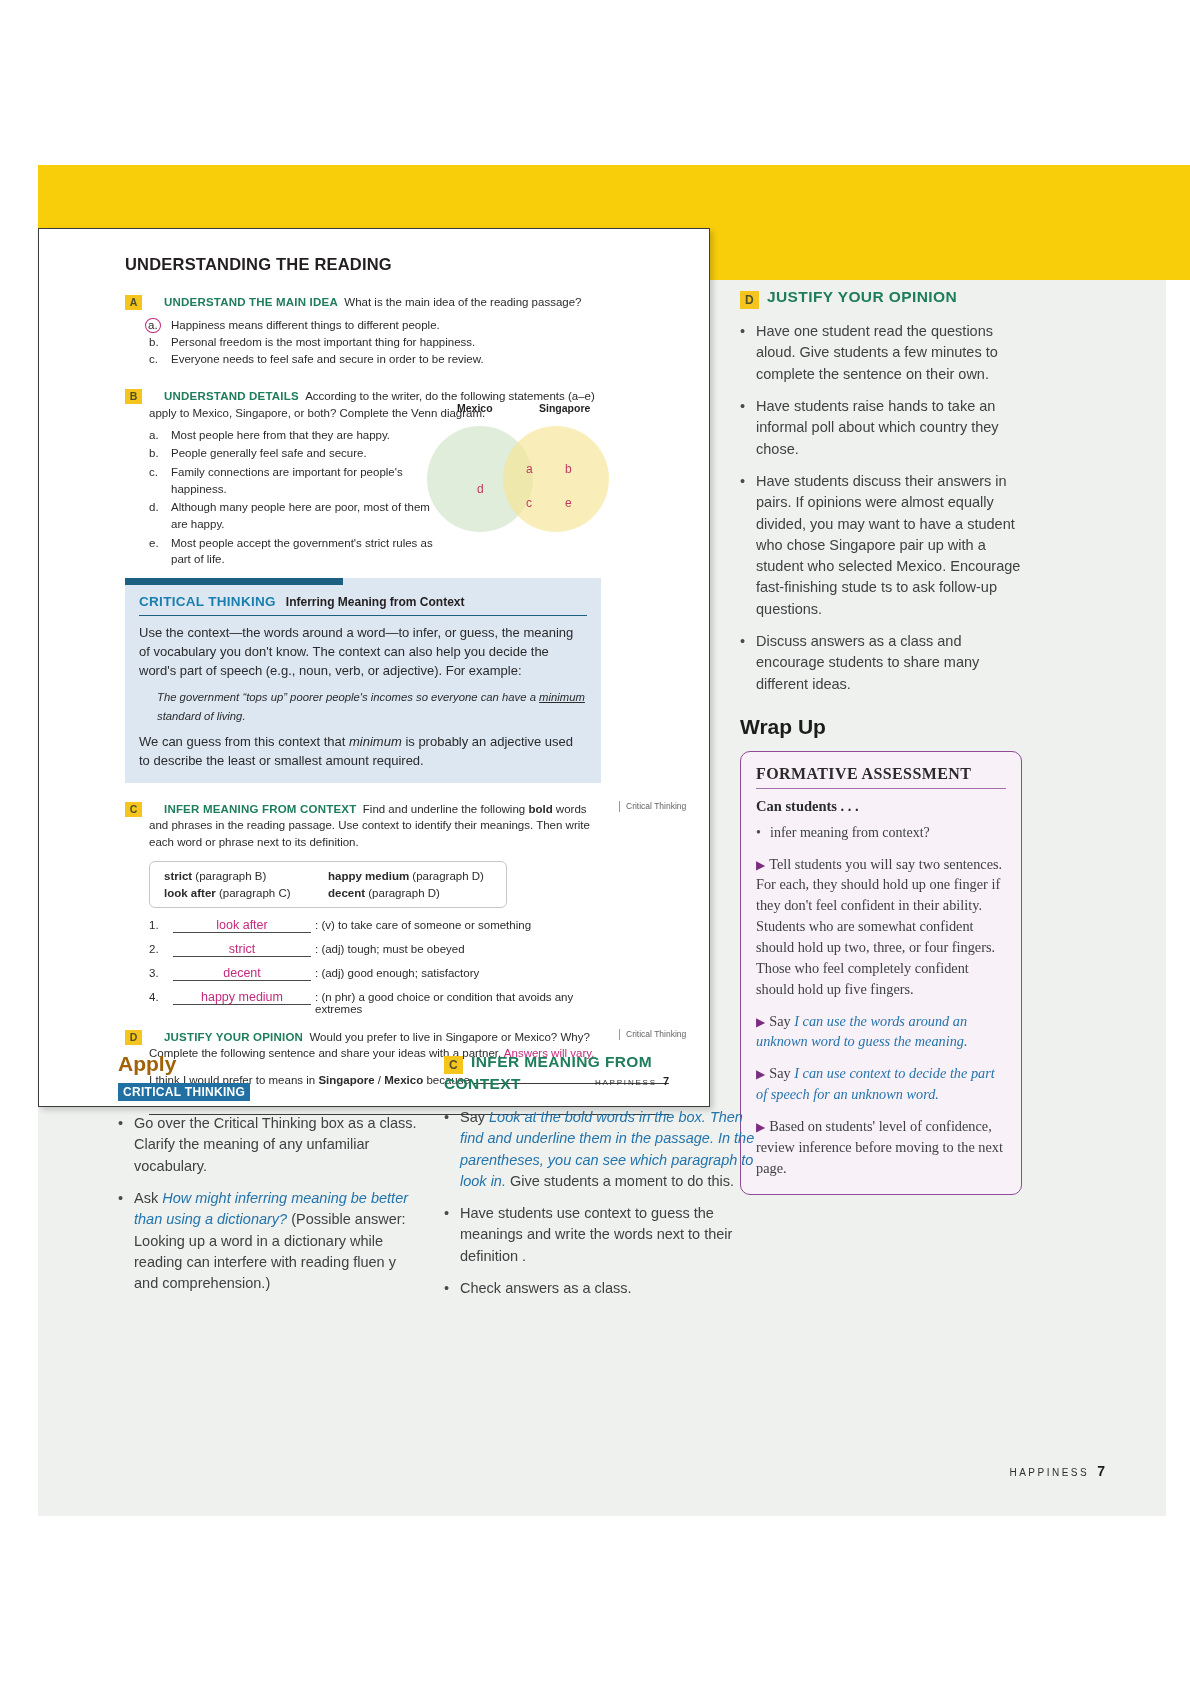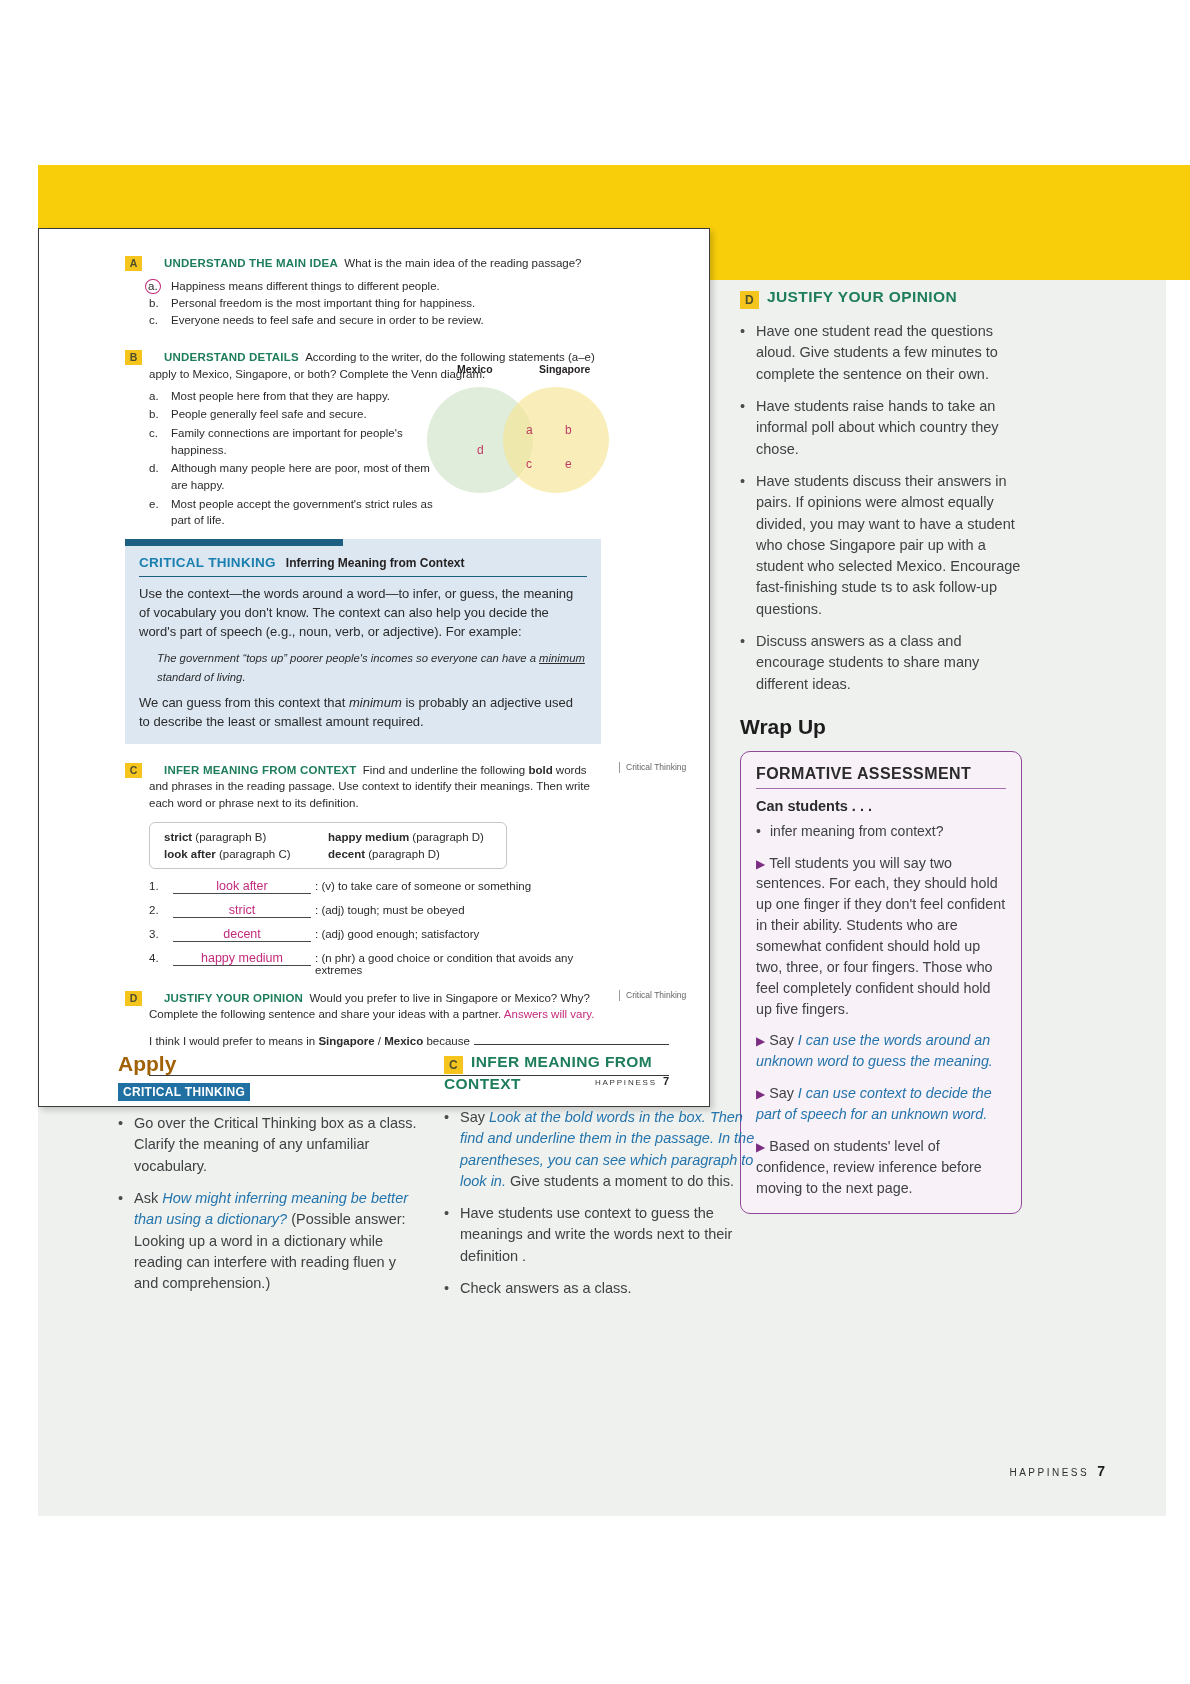--- a/index.html
+++ b/index.html
@@ -75,21 +75,21 @@
   .badge-lg{display:inline-block;width:19px;height:18px;background:#F5C51D;color:#4F4F2B;
             font-weight:bold;font-size:12px;text-align:center;line-height:18px;margin-right:8px;
             vertical-align:-2px;}
   .t-bullets{margin:12px 0 0 0;padding:0;list-style:none;display:flex;flex-direction:column;gap:11px;}
   .t-bullet{display:flex;font-size:14.5px;color:#3F4143;line-height:1.47;}
   .dot{width:16px;flex:none;color:#4a4a4a;}
   .it-blue{font-style:italic;color:#2474AC;}
   .wrap-up{font-size:21px;font-weight:bold;color:#1c1c1c;margin:20px 0 12px 0;}
   
   .fa-box{box-sizing:border-box;width:282px;border:1.5px solid #8E4A96;border-radius:10px;
-          background:#F8F1F8;padding:13px 15px 15px 15px;}
+          background:#F8F1F8;padding:13px 15px 15px 15px;font-family:Liberation Serif, serif;}
   .fa-title{font-size:16px;font-weight:bold;color:#2b2b2b;letter-spacing:.4px;
             border-bottom:1px solid #A66FAE;padding-bottom:5px;margin-bottom:9px;}
   .fa-can{font-size:14.5px;font-weight:bold;color:#2b2b2b;margin-bottom:8px;}
   .fa-bullet{display:flex;font-size:14px;color:#3F4143;line-height:1.4;}
   .fa-bullet .dot{width:14px;}
   .fa-step{margin-top:11px;font-size:14.3px;line-height:1.46;color:#3F4143;}
   .tri{color:#7C2D82;font-size:12px;margin-right:4px;}
   
   .apply-title{font-size:21px;font-weight:bold;color:#a16207;margin:0 0 6px 0;}
   .ct-tag{display:inline-block;background:#2170A3;color:#fff;font-weight:bold;font-size:12px;
@@ -101,20 +101,21 @@
 </style>
 </head>
 <body>
 
 <div class="canvas">
   <div class="yellow-band"></div>
   <div class="gray-area"></div>
 
   <div class="student-page">
     <div class="sp-content">
+      <h1 class="sp-title">UNDERSTANDING THE READING</h1>
 
       <div class="sec">
         <div class="sec-head">
           <span class="badge-sm">A</span>
           <span class="g-head">UNDERSTAND THE MAIN IDEA</span>
           <span>&nbsp;<span>What is the main idea of the reading passage?</span></span>
         </div>
         <div class="opts">
           <div class="opt">
             <span class="opt-label"><span class="circled">a.</span></span>

